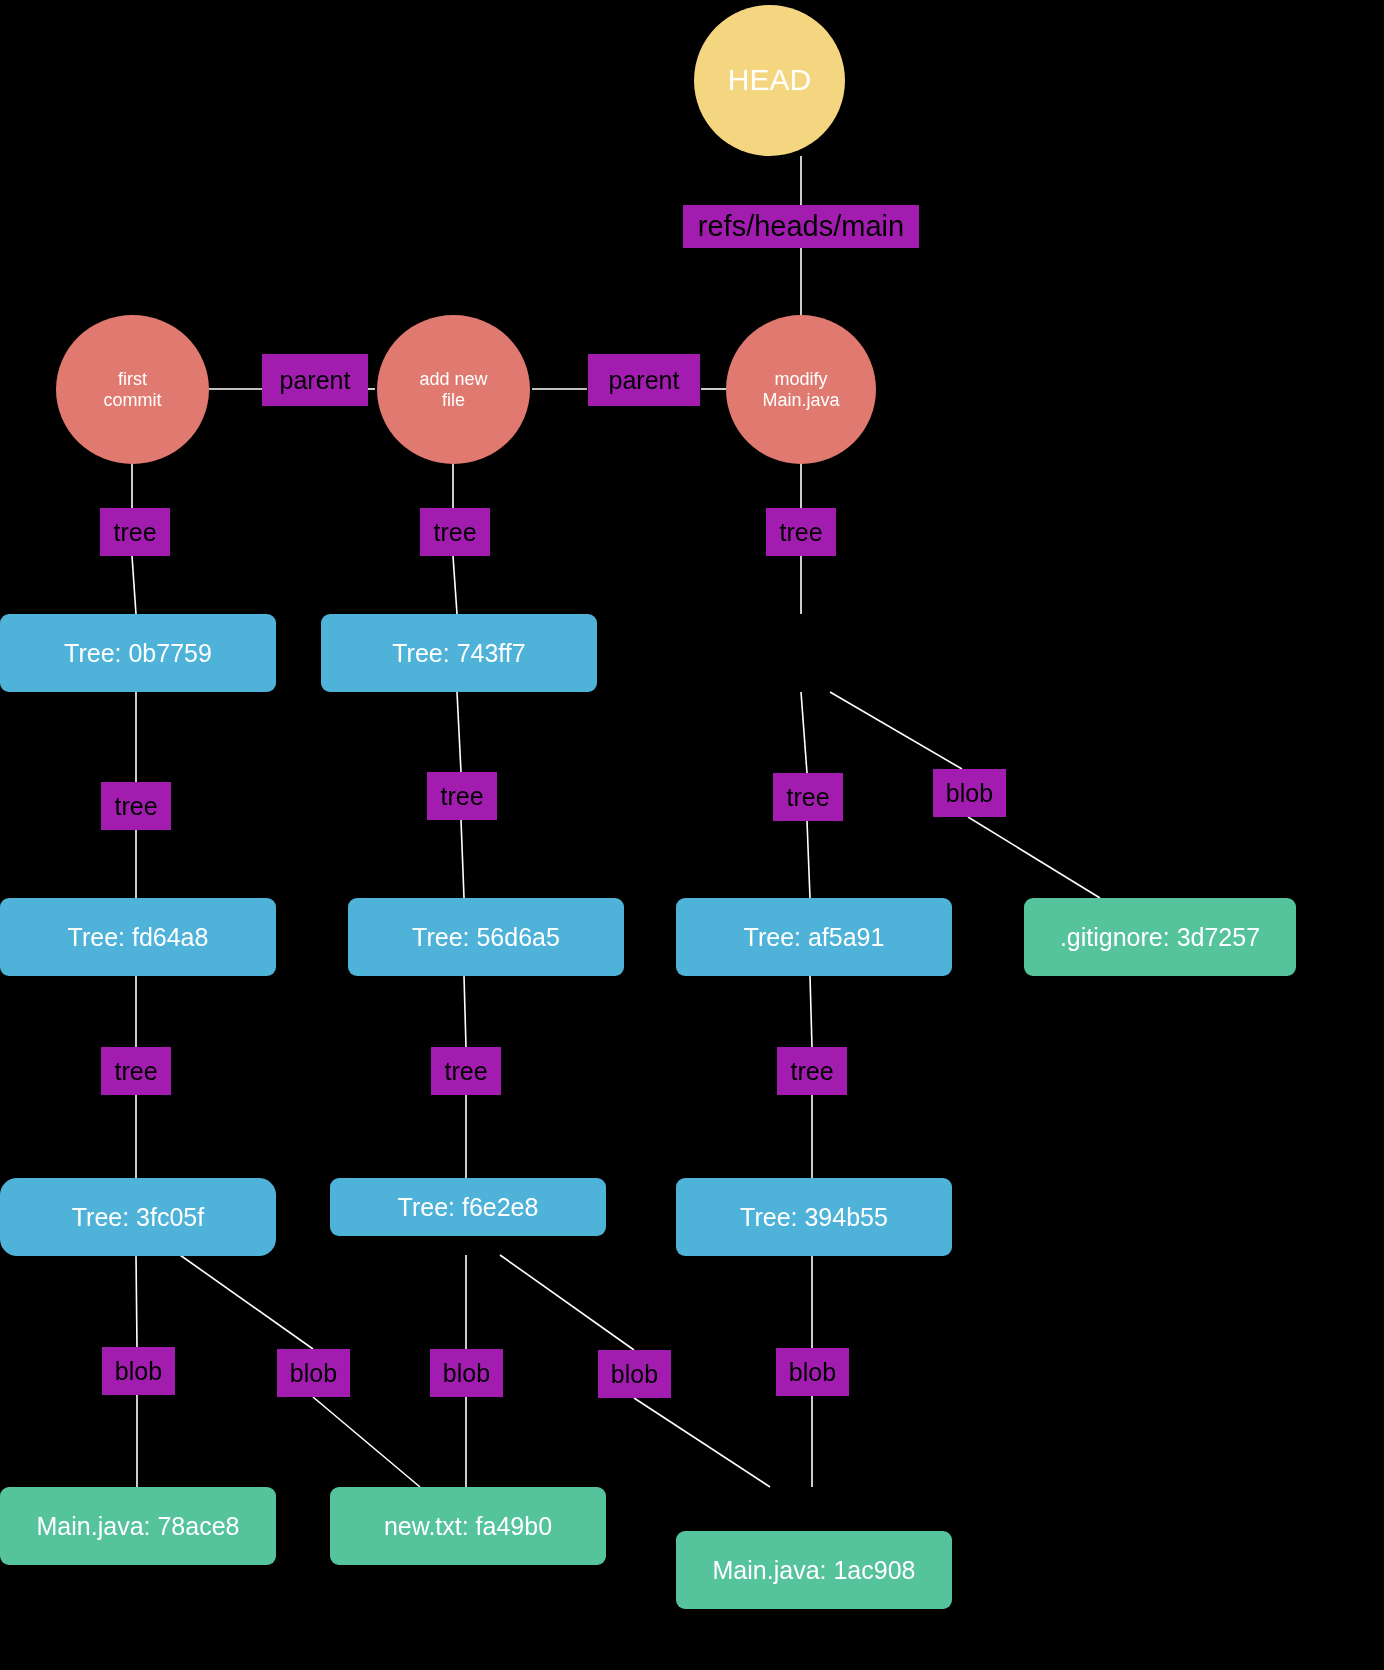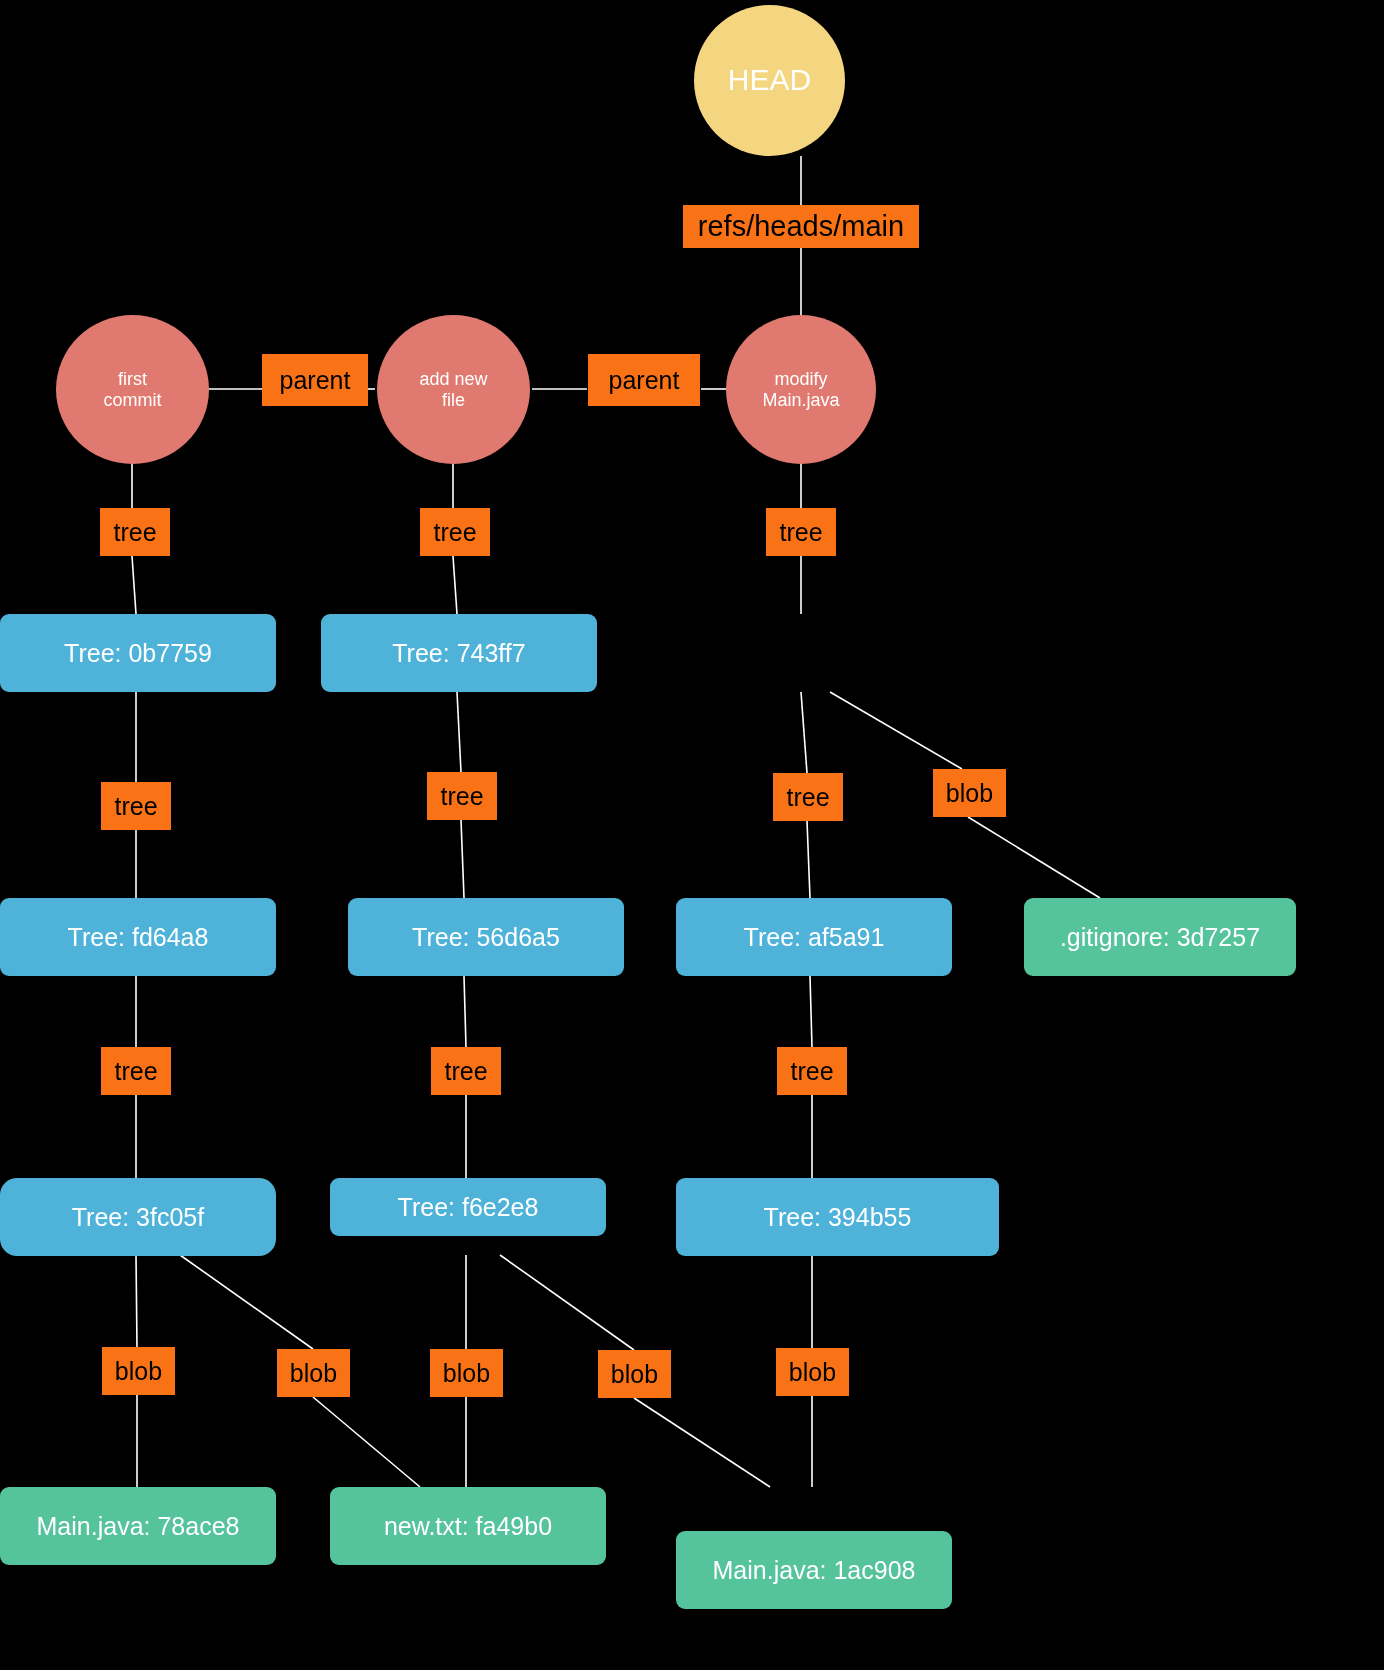--- a/index.html
+++ b/index.html
@@ -63,21 +63,21 @@
   
   .blob-box {
     border-radius: 9px;
     background: #55c39b;
     color: #ffffff;
     font-size: 25px;
   }
   
   .edge-label {
     position: absolute;
-    background: #f97316;
+    background: #a21caf;
     color: #000000;
     display: flex;
     align-items: center;
     justify-content: center;
     font-size: 25px;
     box-sizing: border-box;
     white-space: nowrap;
     padding: 0 4px;
     line-height: 1;
   }
@@ -244,21 +244,21 @@
   </div>
 
   <div class="node tree-box" style="left:0px; top:1178px; width:276px; height:78px;border-radius:17px;">
     <span>Tree: 3fc05f</span>
   </div>
 
   <div class="node tree-box" style="left:330px; top:1178px; width:276px; height:58px;">
     <span>Tree: f6e2e8</span>
   </div>
 
-  <div class="node tree-box" style="left:676px; top:1178px; width:323px; height:78px;">
+  <div class="node tree-box" style="left:676px; top:1178px; width:276px; height:78px;">
     <span>Tree: 394b55</span>
   </div>
 
   <div class="edge-label" style="left:102px; top:1347px; width:73px; height:48px;">
     <span>blob</span>
   </div>
 
   <div class="edge-label" style="left:277px; top:1349px; width:73px; height:48px;">
     <span>blob</span>
   </div>

